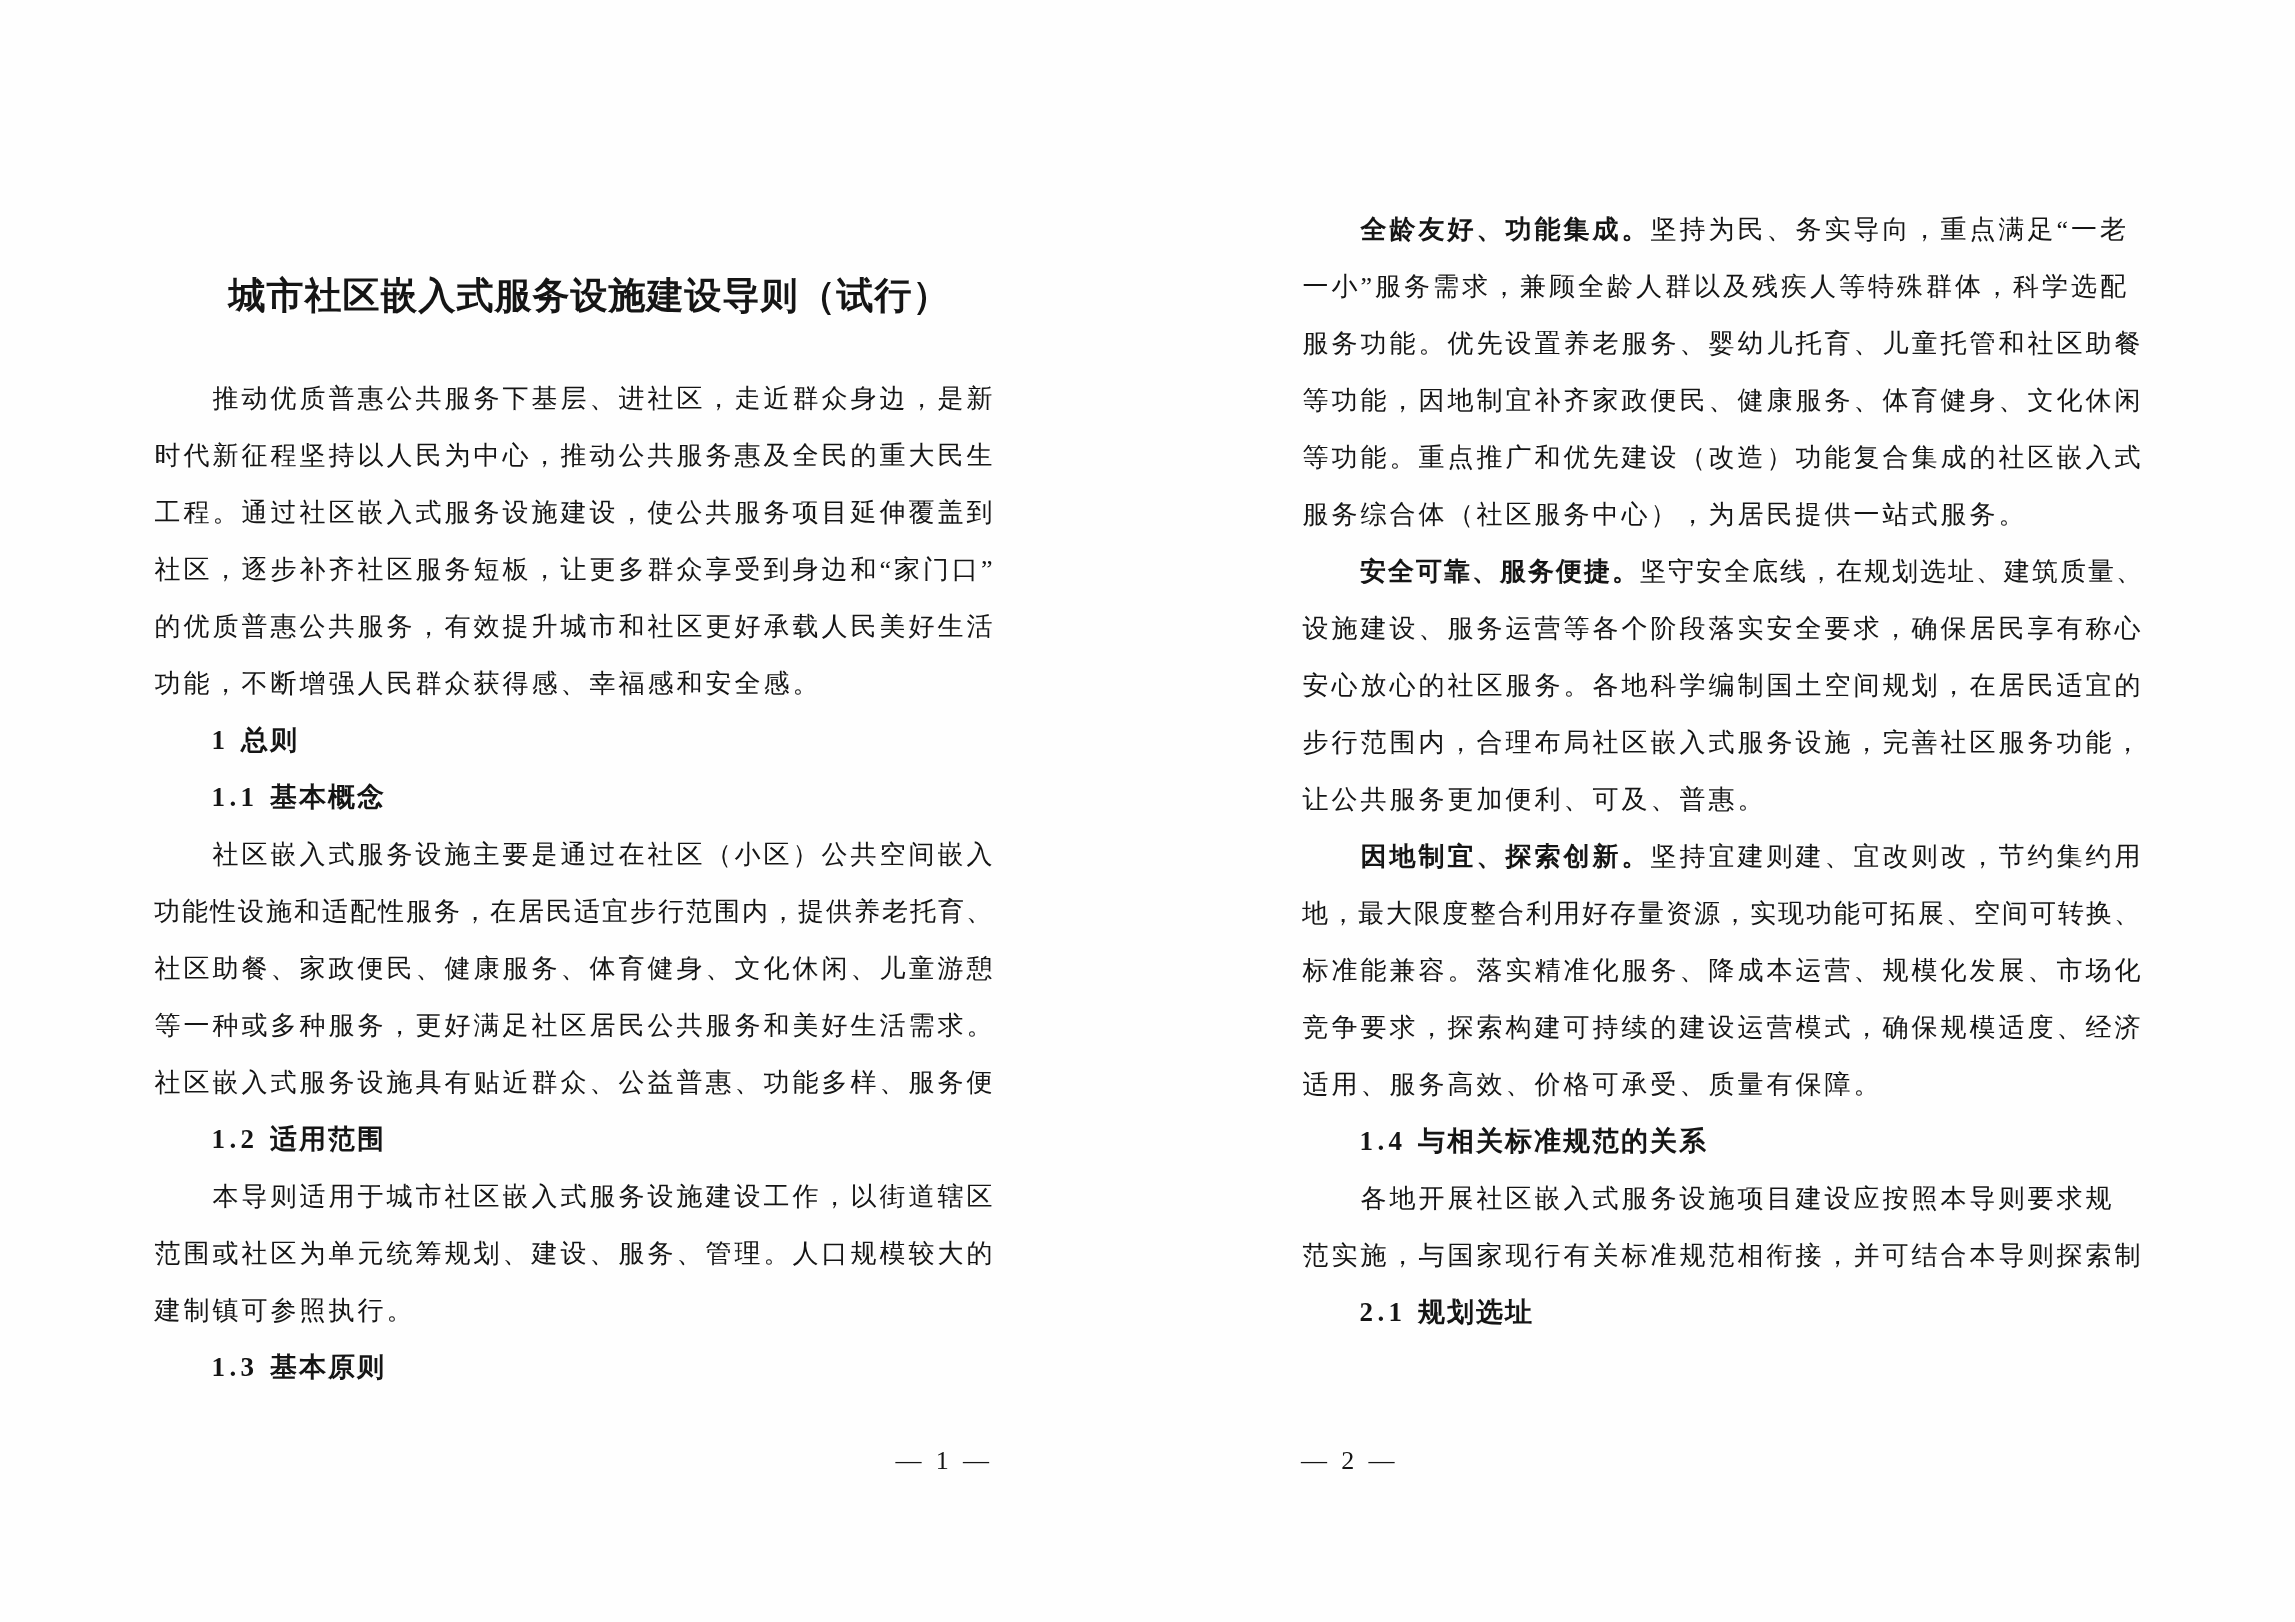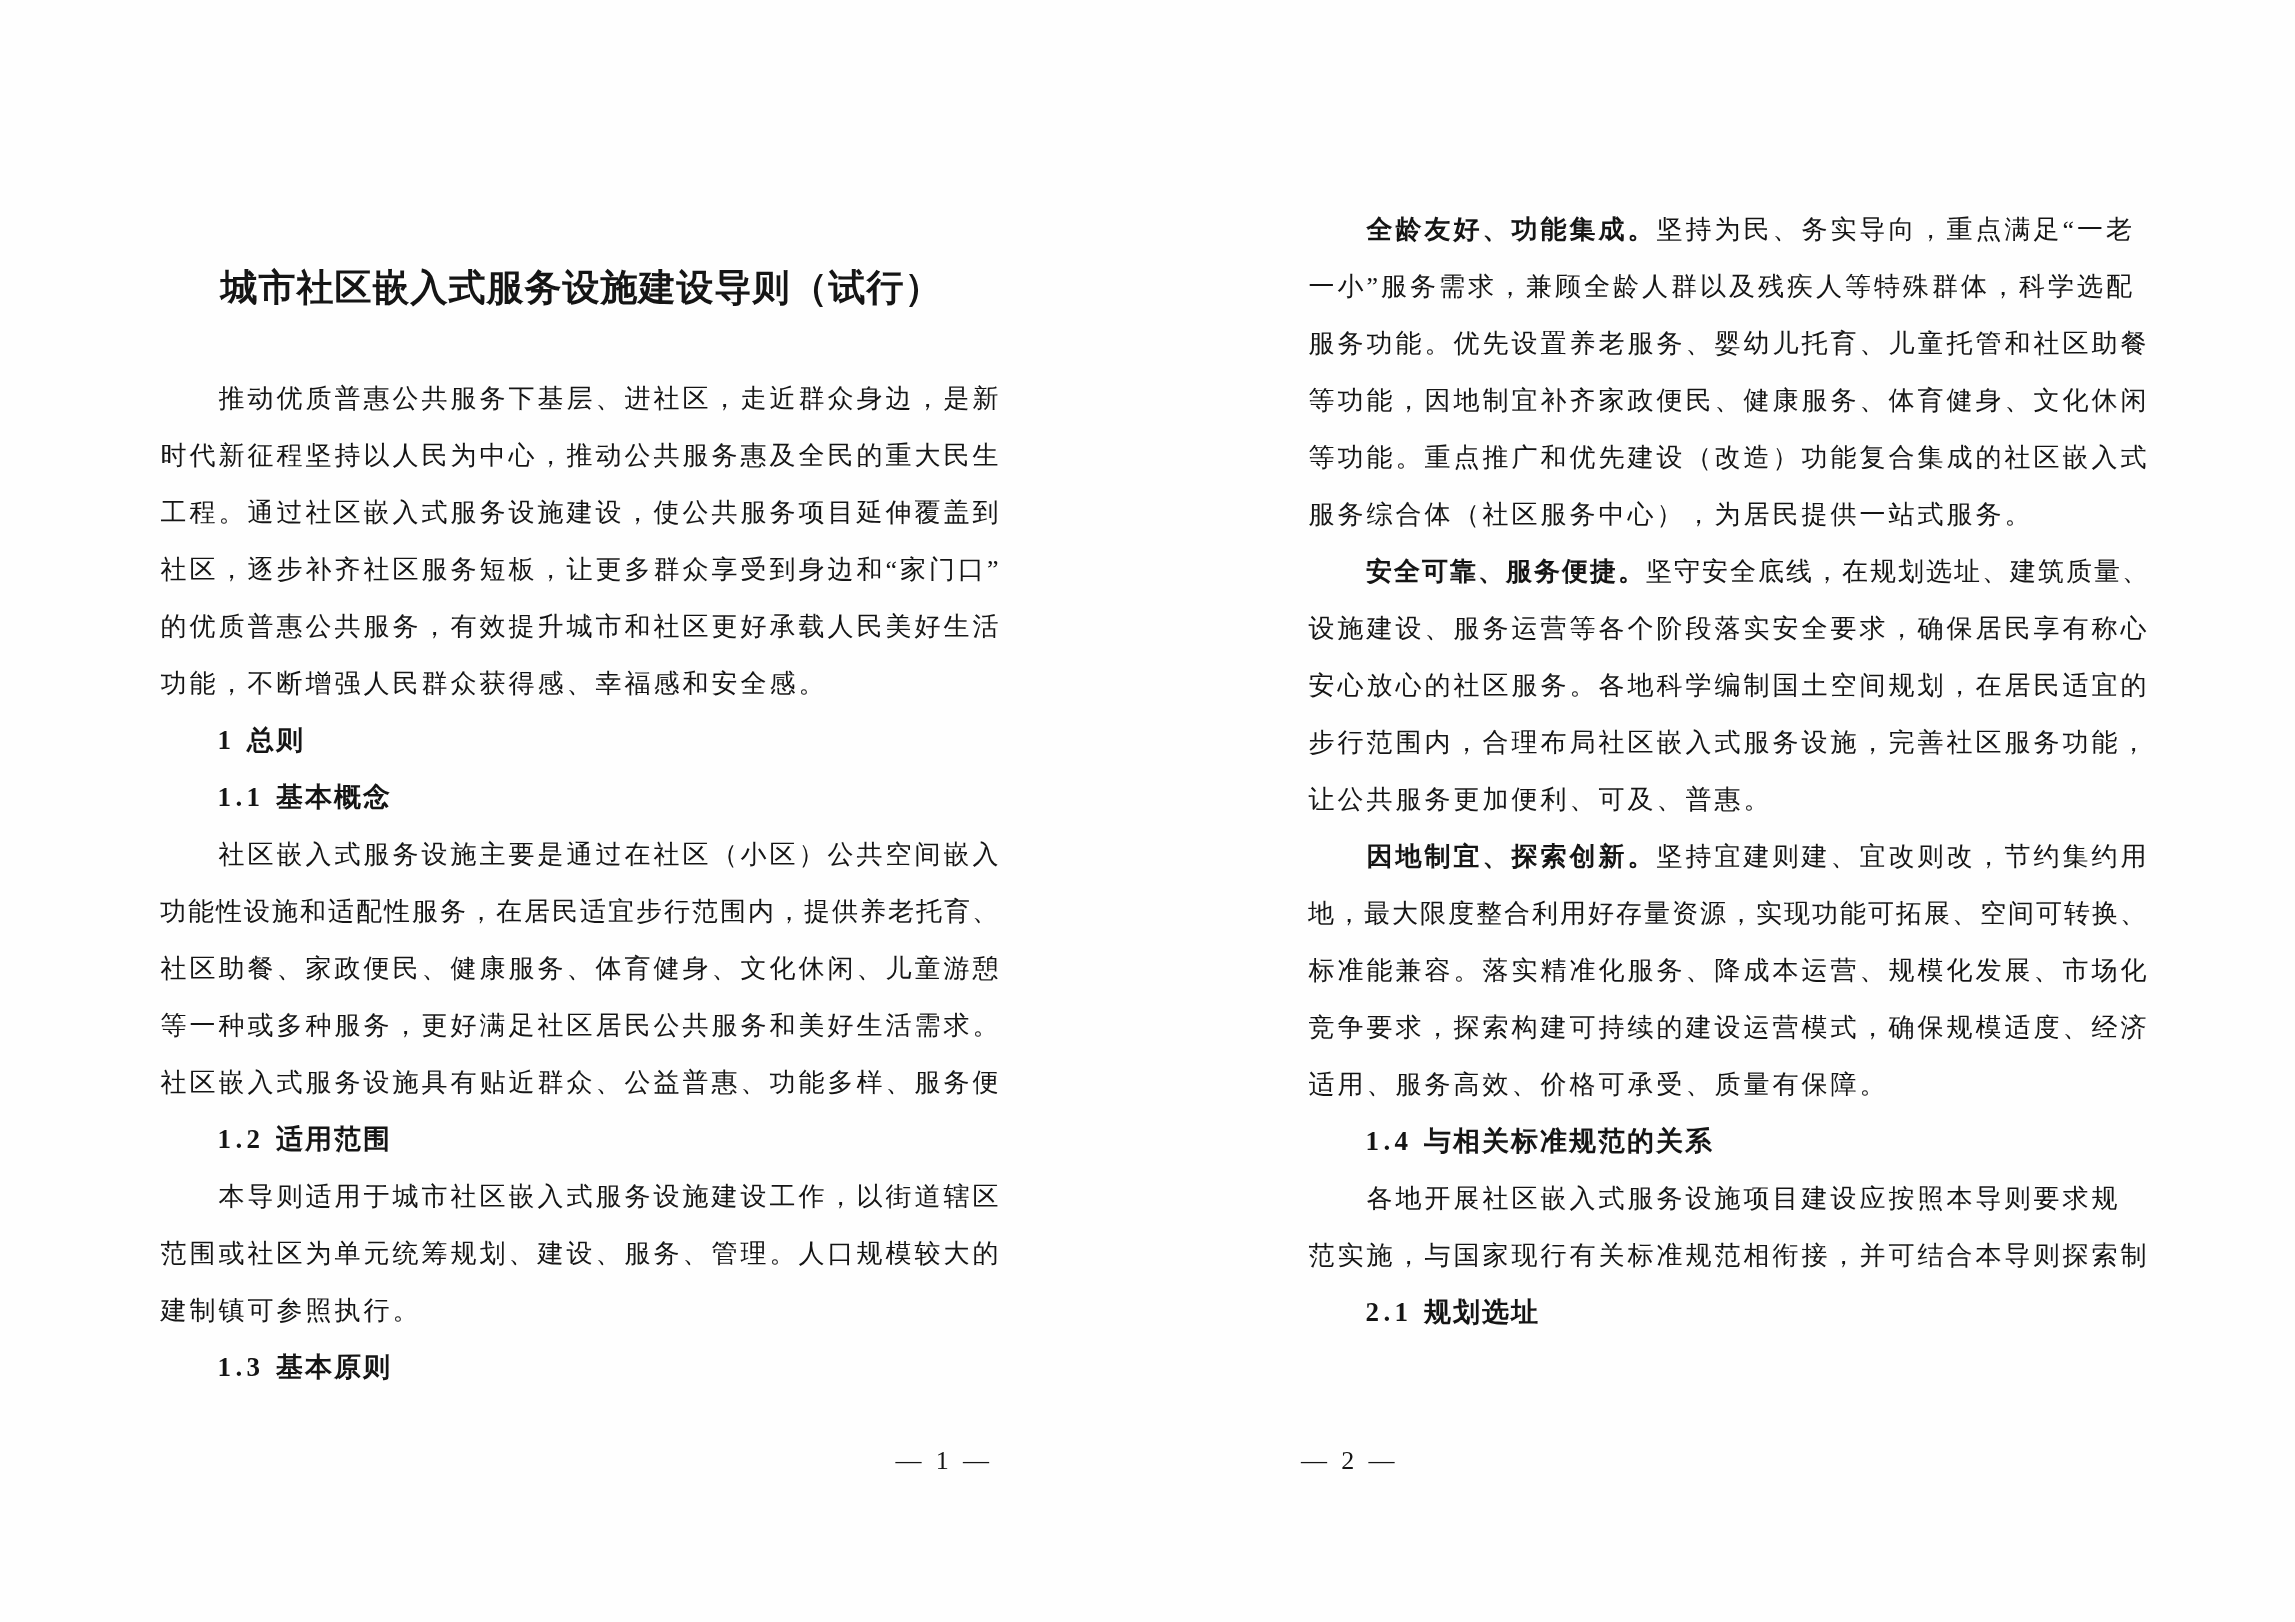--- a/index.html
+++ b/index.html
@@ -9,24 +9,24 @@
     background:#fefefe;
     font-family:"Liberation Serif","DejaVu Serif",serif;
     color:#151515;
     overflow:hidden;
   }
   .page{position:absolute;top:0;height:1623px;width:840px;}
   .page-left{left:153px;}
   .page-right{left:1301px;}
   .doc-title{
     position:absolute;top:259px;left:0;width:100%;
-    margin:8px;font-size:37px;line-height:41px;font-weight:bold;
+    margin:16px;font-size:37px;line-height:41px;font-weight:bold;
     text-align:center;white-space:nowrap;
   }
-  .lines{position:absolute;left:6px;width:100%;text-decoration:underline;}
+  .lines{position:absolute;left:0;width:100%;text-decoration:underline;}
   .page-left .lines{top:370px;}
   .page-right .lines{top:201px;}
   .line{
     height:57px;line-height:57px;
     font-size:26px;white-space:nowrap;
   }
   .line.indent{padding-left:58px;}
   .line.heading{font-weight:bold;font-size:27px;}
   .ch{display:inline-block;text-align:center;vertical-align:baseline;}
   .b{font-weight:bold;}

